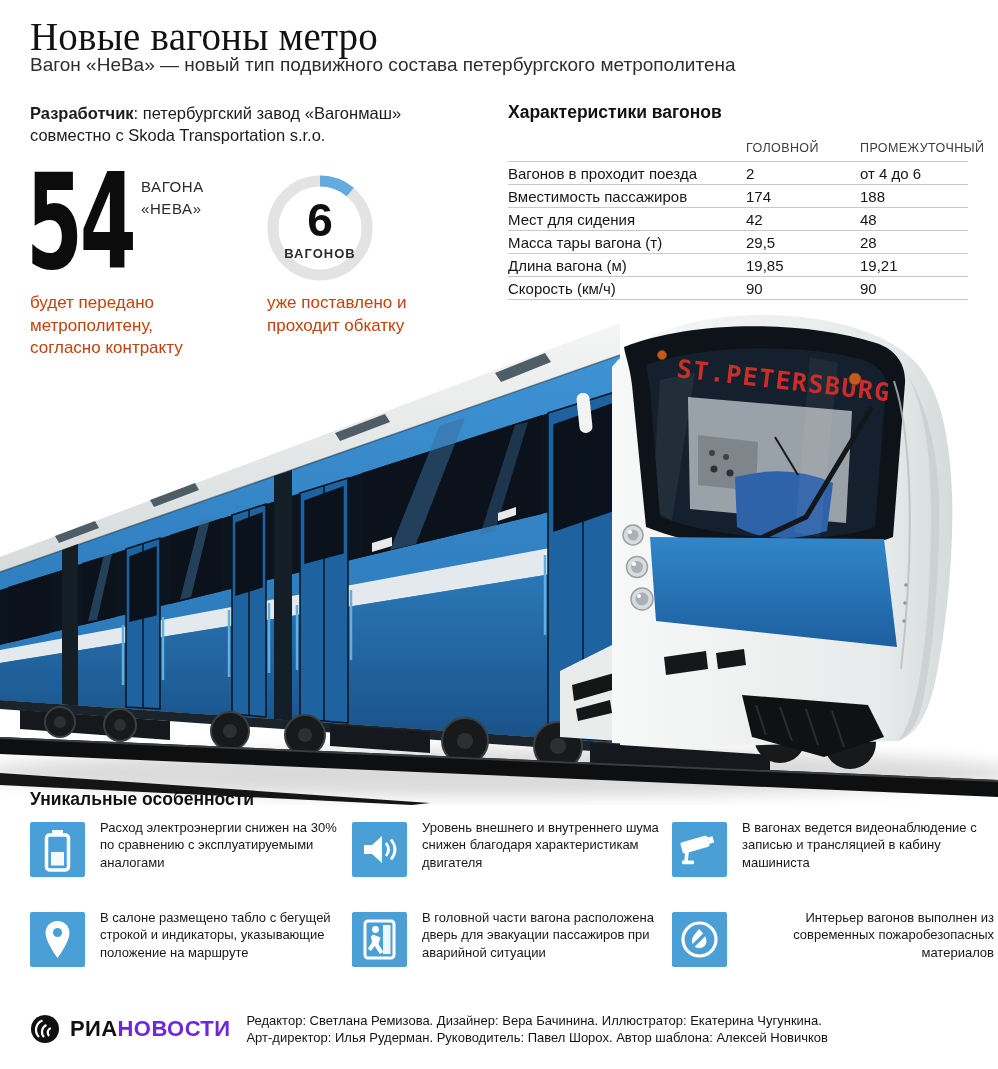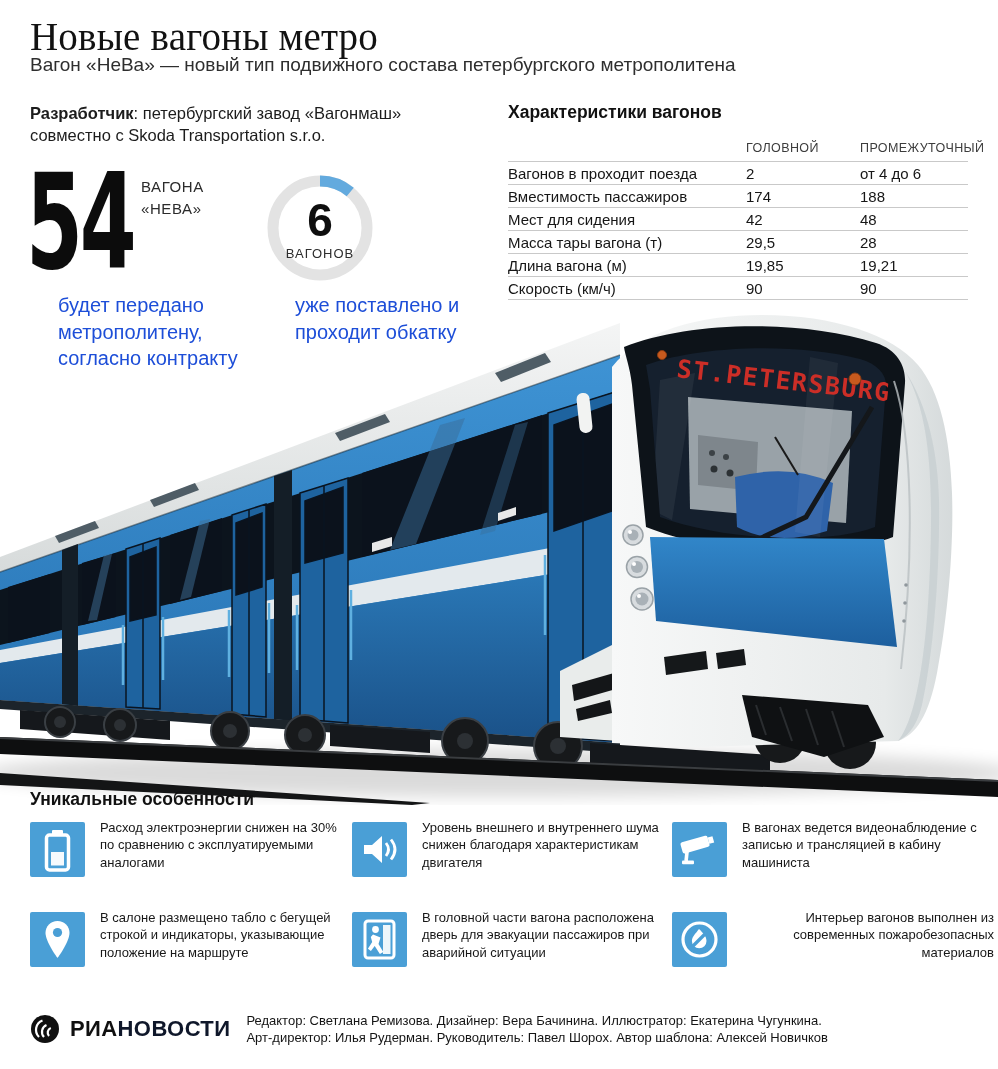--- a/index.html
+++ b/index.html
@@ -8,50 +8,50 @@
   .abs{position:absolute;}
 
   .title{left:30px;top:14px;font-family:"Liberation Serif",serif;font-size:39px;font-weight:400;color:#121212;letter-spacing:.2px;}
   .subtitle{left:30px;top:54px;font-size:19px;color:#2e2e2e;}
   .developer{left:30px;top:102px;width:390px;font-size:16.5px;line-height:1.35;color:#1c1c1c;}
   .developer b{font-weight:700;}
 
   .big-number{left:26px;top:160px;font-family:"DejaVu Sans",sans-serif;font-size:132px;font-weight:700;
               line-height:.95;color:#0c0c0c;letter-spacing:-5px;transform:scaleX(.62);transform-origin:0 0;}
   .big-unit{left:141px;top:176px;font-size:15px;line-height:1.45;letter-spacing:.6px;color:#2b2b2b;}
-  .caption{font-size:20px;line-height:1.33;color:#1d4ed8;margin-left:28px;}
+  .caption{font-size:17px;line-height:1.33;color:#c2410c;}
   .cap54{left:30px;top:292px;width:185px;}
   .cap6{left:267px;top:292px;width:175px;}
 
   .donut-wrap{left:262px;top:170px;width:116px;height:116px;}
   .donut-center{position:absolute;left:0;top:0;width:116px;height:116px;display:flex;flex-direction:column;
                 align-items:center;justify-content:center;}
   .donut-num{font-size:46px;font-weight:700;color:#0e0e0e;line-height:1;margin-top:2px;}
-  .donut-label{font-size:13px;letter-spacing:1px;color:#2d2d2d;margin-top:3px;}
+  .donut-label{font-size:13px;letter-spacing:1px;color:#2d2d2d;margin-top:3px;font-weight:bold;}
 
   .spec-table{left:508px;top:102px;width:460px;}
   .spec-title{font-size:17.5px;font-weight:700;color:#111;margin-bottom:14px;}
   .spec-head{display:grid;grid-template-columns:238px 114px 1fr;font-size:12.5px;color:#3c3c3c;
              letter-spacing:.4px;padding:4px 0 6px 0;}
   .spec-row{display:grid;grid-template-columns:238px 114px 1fr;font-size:15px;color:#161616;
             border-top:1px solid #c9c9c9;height:22px;align-items:center;}
   .spec-table .tbl{border-bottom:1px solid #c9c9c9;}
 
   .train-svg{left:0;top:285px;}
 
   .features-title{left:30px;top:789px;font-size:17.5px;font-weight:700;color:#111;}
   .feature{width:322px;height:80px;}
   .f1{left:30px;top:822px;} .f2{left:352px;top:822px;} .f3{left:672px;top:822px;}
   .f4{left:30px;top:912px;} .f5{left:352px;top:912px;} .f6{left:672px;top:912px;text-align:right;}
   .tile{position:absolute;left:0;top:0;width:55px;height:55px;border-radius:2px;}
   .ftext{position:absolute;left:70px;top:-3px;width:252px;font-size:13px;line-height:1.34;color:#181818;}
 
   .footer{left:28px;top:1012px;display:flex;align-items:center;}
   .logo-text{font-size:22px;font-weight:700;letter-spacing:.4px;margin-left:8px;}
-  .logo-ria{color:#101010;} .logo-novosti{color:#0f172a;margin-top:41px;}
+  .logo-ria{color:#101010;} .logo-novosti{color:#6d28d9;margin-top:41px;}
   .credits{margin-left:16px;font-size:13px;line-height:1.32;color:#141414;}
 </style>
 </head>
 <body>
 
 <div id="canvas">
 
   <div class="abs title">Новые вагоны метро</div>
   <div class="abs subtitle">Вагон «НеВа» — новый тип подвижного состава петербургского метрополитена</div>
 

